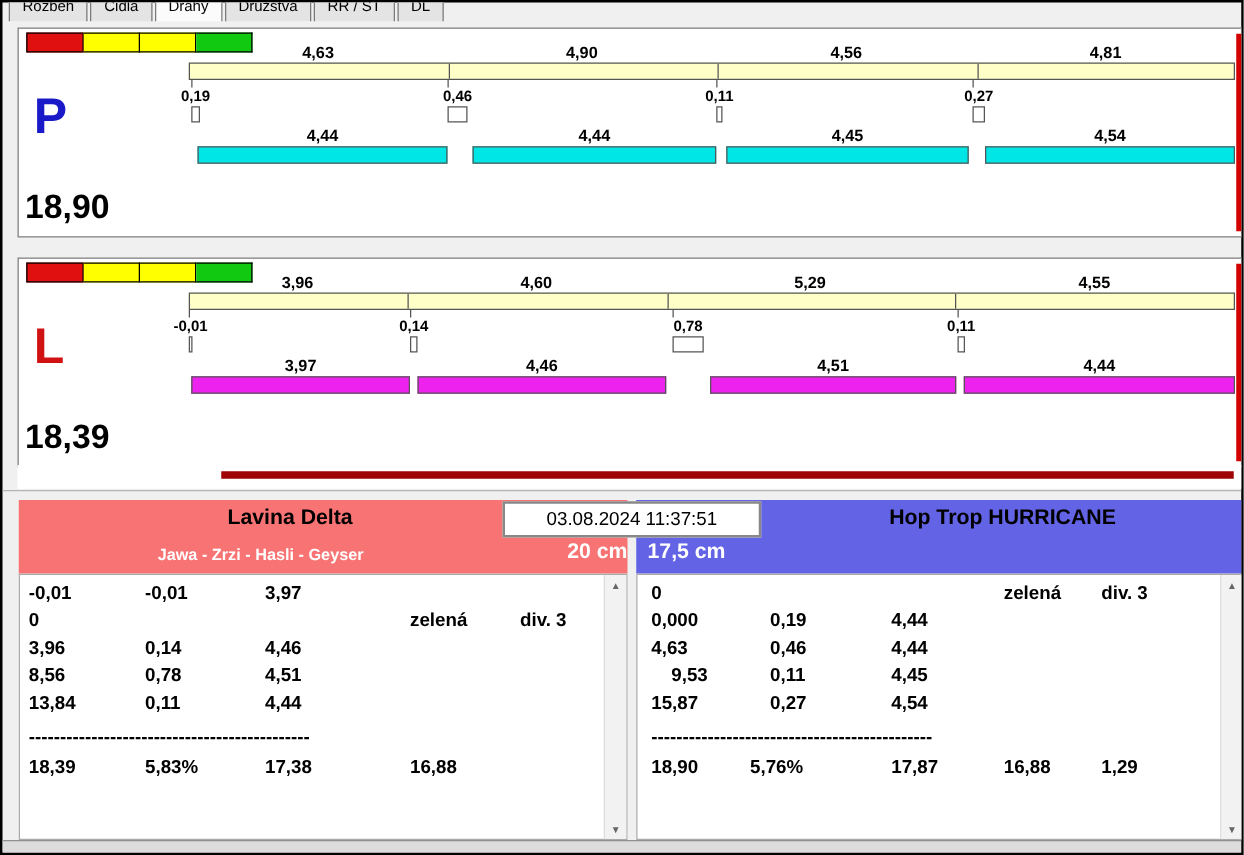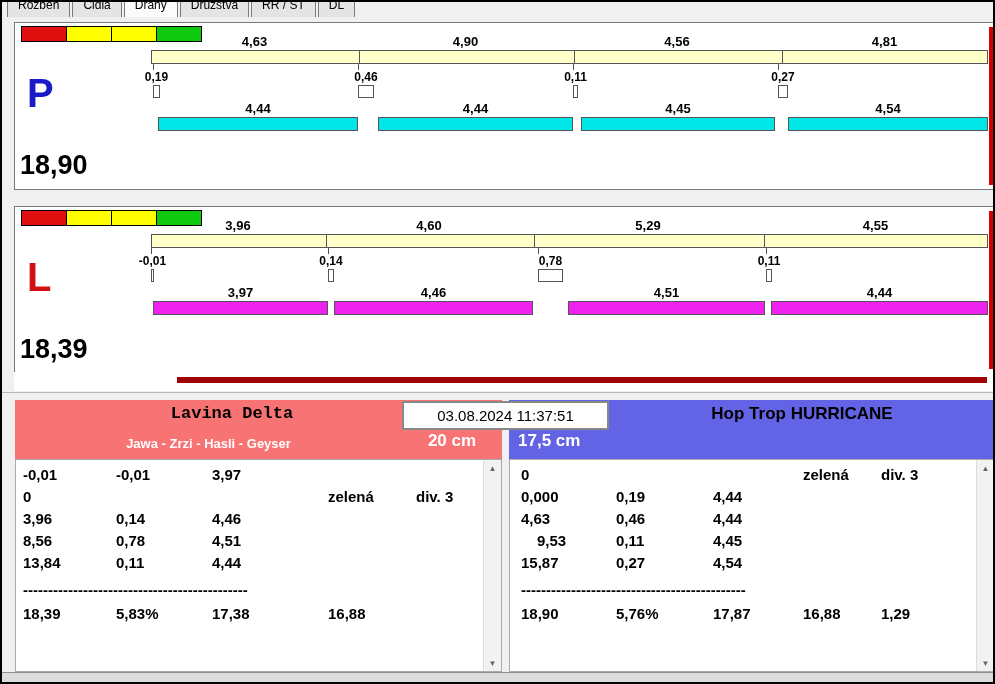--- a/index.html
+++ b/index.html
@@ -149,23 +149,23 @@
       <div class="panel-letter" style="color: rgb(208, 18, 18);">L</div>
       <div class="panel-total">18,39</div>
       <div class="red-strip" style="background: rgb(212, 0, 0);"></div>
     </div>
 
   <div class="midwhite"></div>
   <div class="redbar" id="redbar" style="background: rgb(160, 5, 5);"></div>
   <div class="grayline"></div>
 
   <div class="team-head" id="head-0" style="left: 13px; width: 487px; background: rgb(248, 115, 115);">
-    <div class="tname" style="left:0;width:434px;font-family:Liberation Mono, monospace;">Lavina Delta</div>
+    <div class="tname" style="left:0;width:434px;">Lavina Delta</div>
     <div class="tdogs" style="left:0;width:387px;">Jawa - Zrzi - Hasli - Geyser</div>
-    <div class="theight" style="left:387px;width:100px;text-align:center;">20 cm</div>
+    <div class="theight" style="left:387px;width:100px;text-align:right;">20 cm</div>
   </div>
 
   <div class="team-head" id="head-1" style="left: 507px; width: 486px; background: rgb(99, 99, 230);">
     <div class="tname" style="left:100px;width:386px;">Hop Trop HURRICANE</div>
     <div class="theight" style="left:9px;">17,5 cm</div>
   </div>
 
   <div class="timestamp">03.08.2024 11:37:51</div>
 
   <div class="team-body" id="team-body-0" style="left:13px;width:487px;">
@@ -210,20 +210,20 @@
       <div class="cell" style="left: 106px; top: 50px;">0,46</div>
       <div class="cell" style="left: 203px; top: 50px;">4,44</div>
       <div class="cell" style="left: 27px; top: 72px;">9,53</div>
       <div class="cell" style="left: 106px; top: 72px;">0,11</div>
       <div class="cell" style="left: 203px; top: 72px;">4,45</div>
       <div class="cell" style="left: 11px; top: 94px;">15,87</div>
       <div class="cell" style="left: 106px; top: 94px;">0,27</div>
       <div class="cell" style="left: 203px; top: 94px;">4,54</div>
       <div class="cell sep" style="left: 11px; top: 121px;">---------------------------------------------</div>
       <div class="cell" style="left: 11px; top: 145px;">18,90</div>
-      <div class="cell" style="left: 106px; top: 145px;">5,76%</div>
+      <div class="cell" style="left: 90px; top: 145px;">5,76%</div>
       <div class="cell" style="left: 203px; top: 145px;">17,87</div>
       <div class="cell" style="left: 293px; top: 145px;">16,88</div>
       <div class="cell" style="left: 371px; top: 145px; text-align: center;">1,29</div>
     </div>
 
   <div class="statusbar"></div>
 </div>
 
 </body></html>

